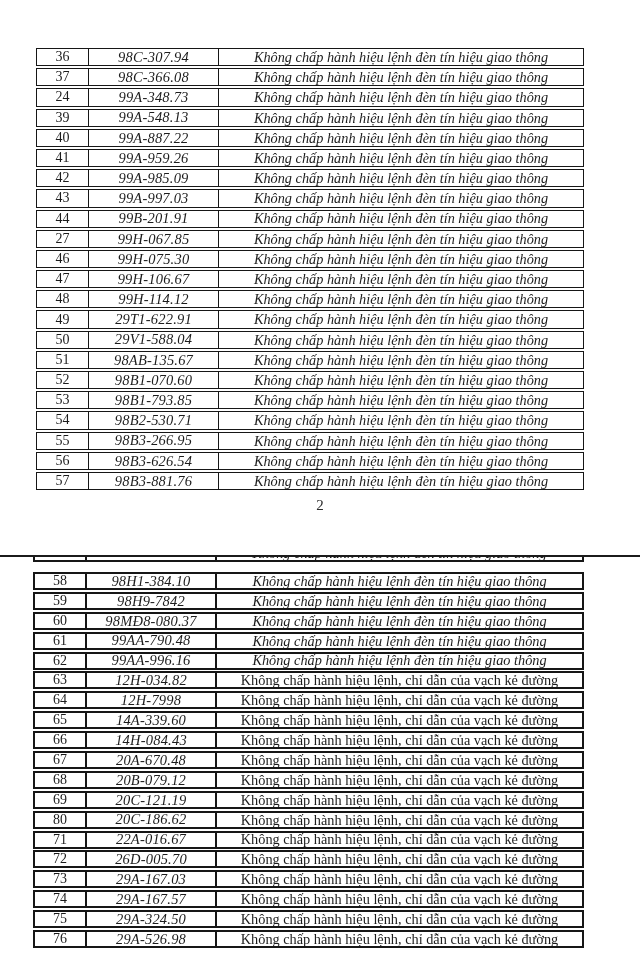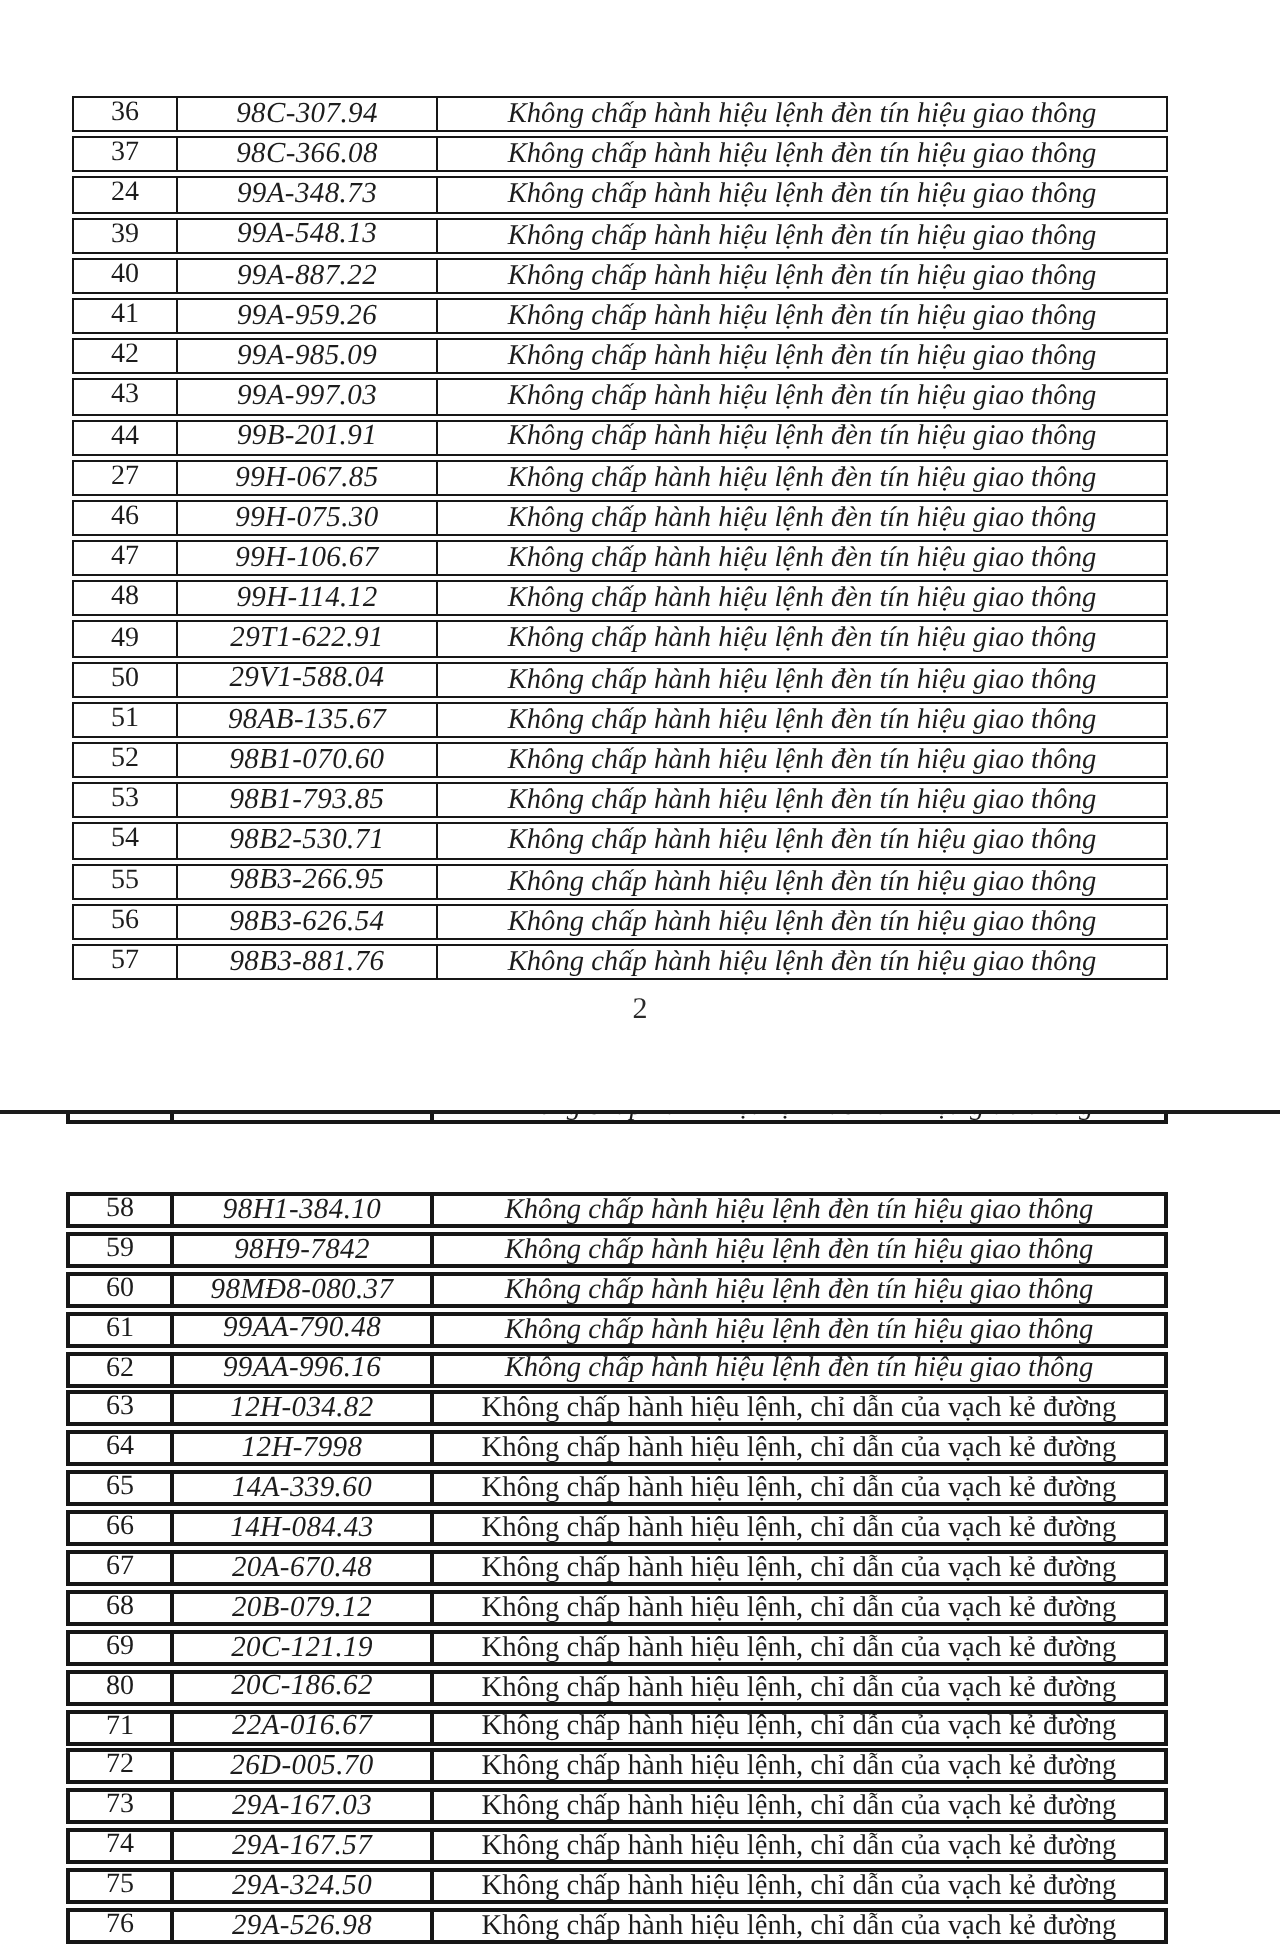--- a/index.html
+++ b/index.html
@@ -22,21 +22,21 @@
   }
   .vtable {
     position: absolute;
   }
   .vt-page2 {
     top: 48px;
     left: 36px;
     width: 548px;
   }
   .vt-page3 {
-    top: 596px;
+    top: 572px;
     left: 33px;
     width: 551px;
   }
   .vrow {
     display: flex;
     align-items: stretch;
     box-sizing: border-box;
     height: 18.2px;
     margin-bottom: 2px;
     border: 1.5px solid #161616;

